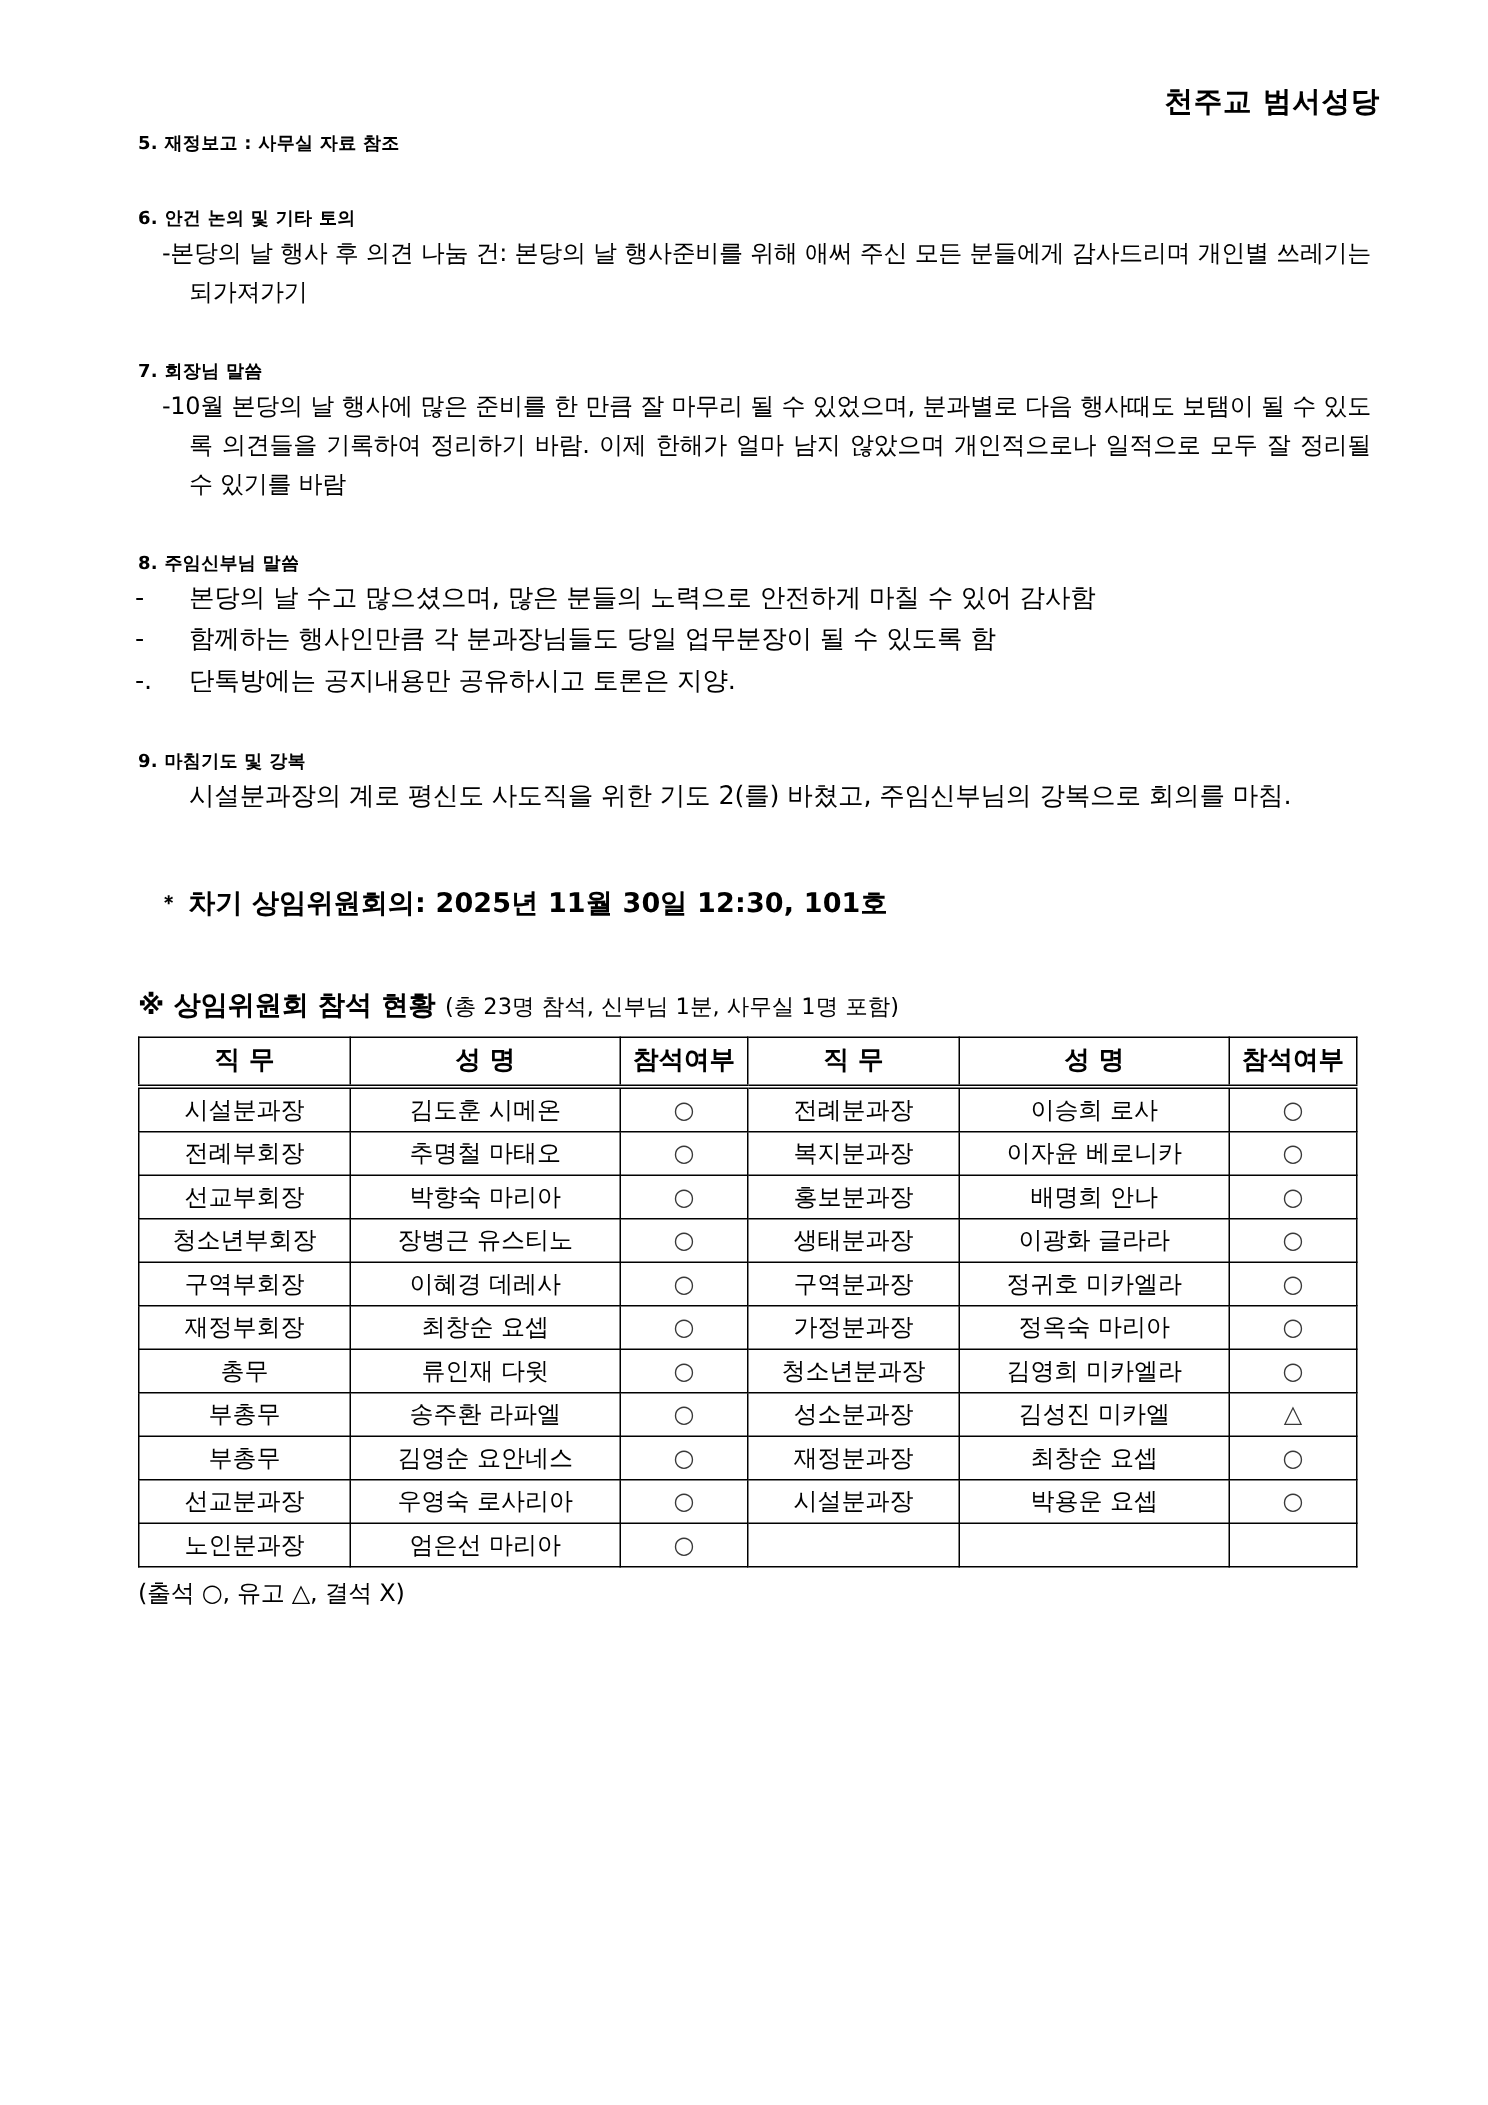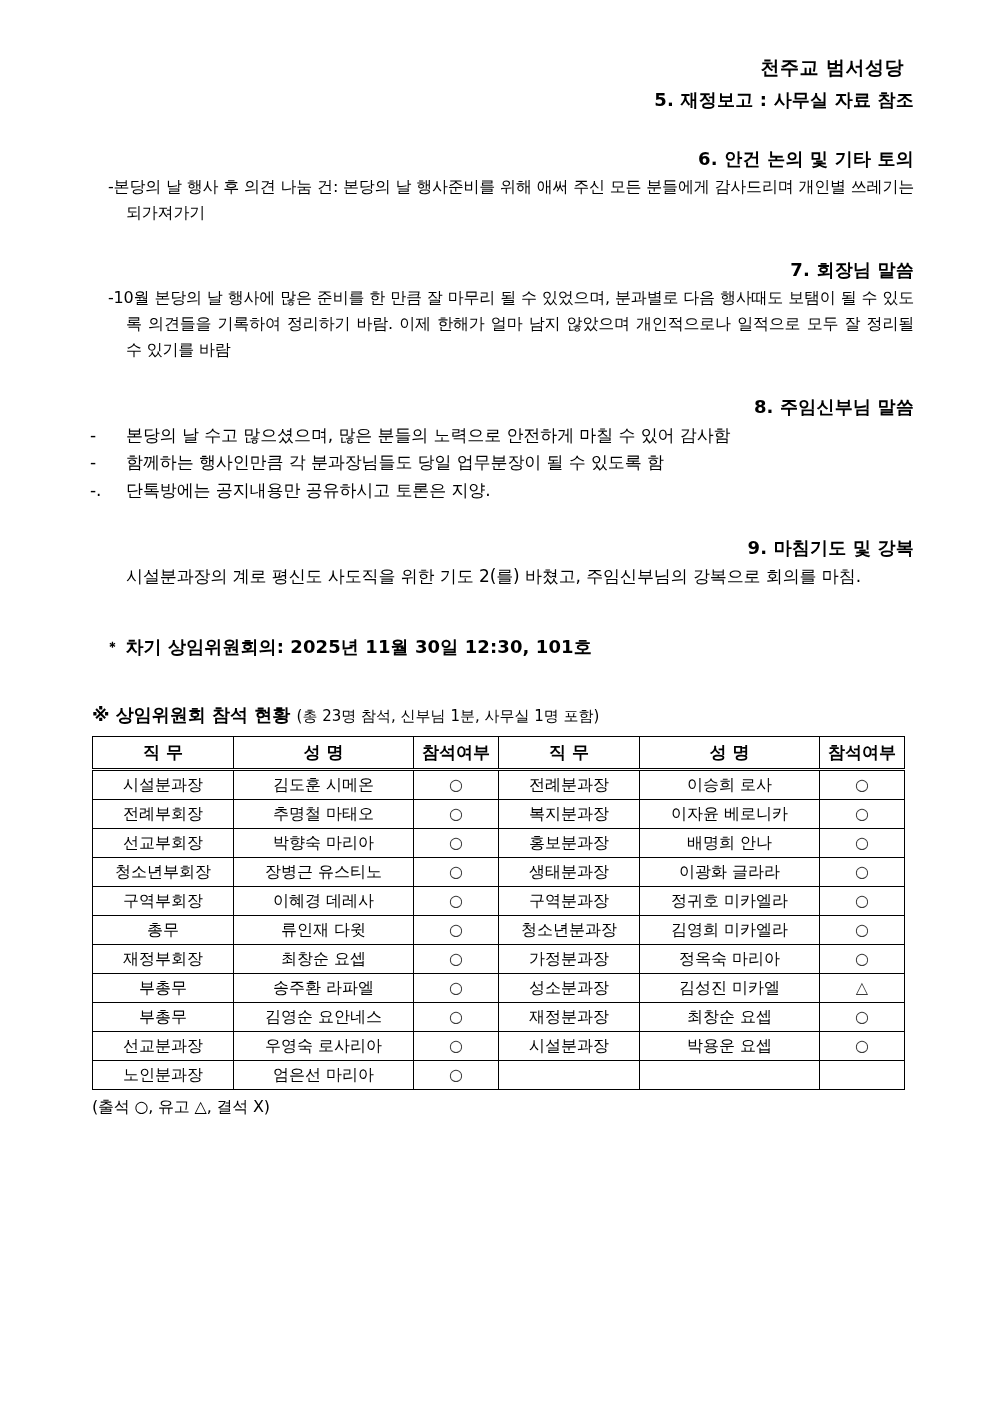--- a/index.html
+++ b/index.html
@@ -21,44 +21,43 @@
     width: 992px;
     height: 1403px;
     box-sizing: border-box;
     padding: 0;
   }
 
   
   .doc-header {
     position: absolute;
     top: 55px;
-    right: 88px;
+    right: 72px;
     font-size: 19px;
     font-weight: 700;
     letter-spacing: 0.5px;
   }
 
   
   .content {
     position: absolute;
     top: 86px;
     left: 92px;
     width: 822px;
   }
 
   .section { margin-bottom: 0; }
 
   .sec-title {
-    font-size: 18px;
+    font-size: 12px;
     font-weight: 700;
     letter-spacing: 0.2px;
     line-height: 1.5;
     margin: 0 0 2px 0;
     white-space: pre;
-    text-align: right;
   }
 
   .sec-gap-lg { height: 30px; }
 
   .bullet-line {
     font-size: 17px;
     line-height: 1.62;
     margin: 0;
     padding-left: 34px;
     text-indent: -18px;
@@ -245,33 +244,33 @@
           </tr>
           <tr>
             <td>구역부회장</td>
             <td>이혜경 데레사</td>
             <td class="mark">○</td>
             <td>구역분과장</td>
             <td>정귀호 미카엘라</td>
             <td class="mark">○</td>
           </tr>
           <tr>
+            <td>재정부회장</td>
+            <td>최창순 요셉</td>
+            <td class="mark">○</td>
+            <td>가정분과장</td>
+            <td>정옥숙 마리아</td>
+            <td class="mark">○</td>
+          </tr>
+          <tr>
             <td>총무</td>
             <td>류인재 다윗</td>
             <td class="mark">○</td>
             <td>청소년분과장</td>
             <td>김영희 미카엘라</td>
-            <td class="mark">○</td>
-          </tr>
-          <tr>
-            <td>재정부회장</td>
-            <td>최창순 요셉</td>
-            <td class="mark">○</td>
-            <td>가정분과장</td>
-            <td>정옥숙 마리아</td>
             <td class="mark">○</td>
           </tr>
           <tr>
             <td>부총무</td>
             <td>송주환 라파엘</td>
             <td class="mark">○</td>
             <td>성소분과장</td>
             <td>김성진 미카엘</td>
             <td class="mark">△</td>
           </tr>

